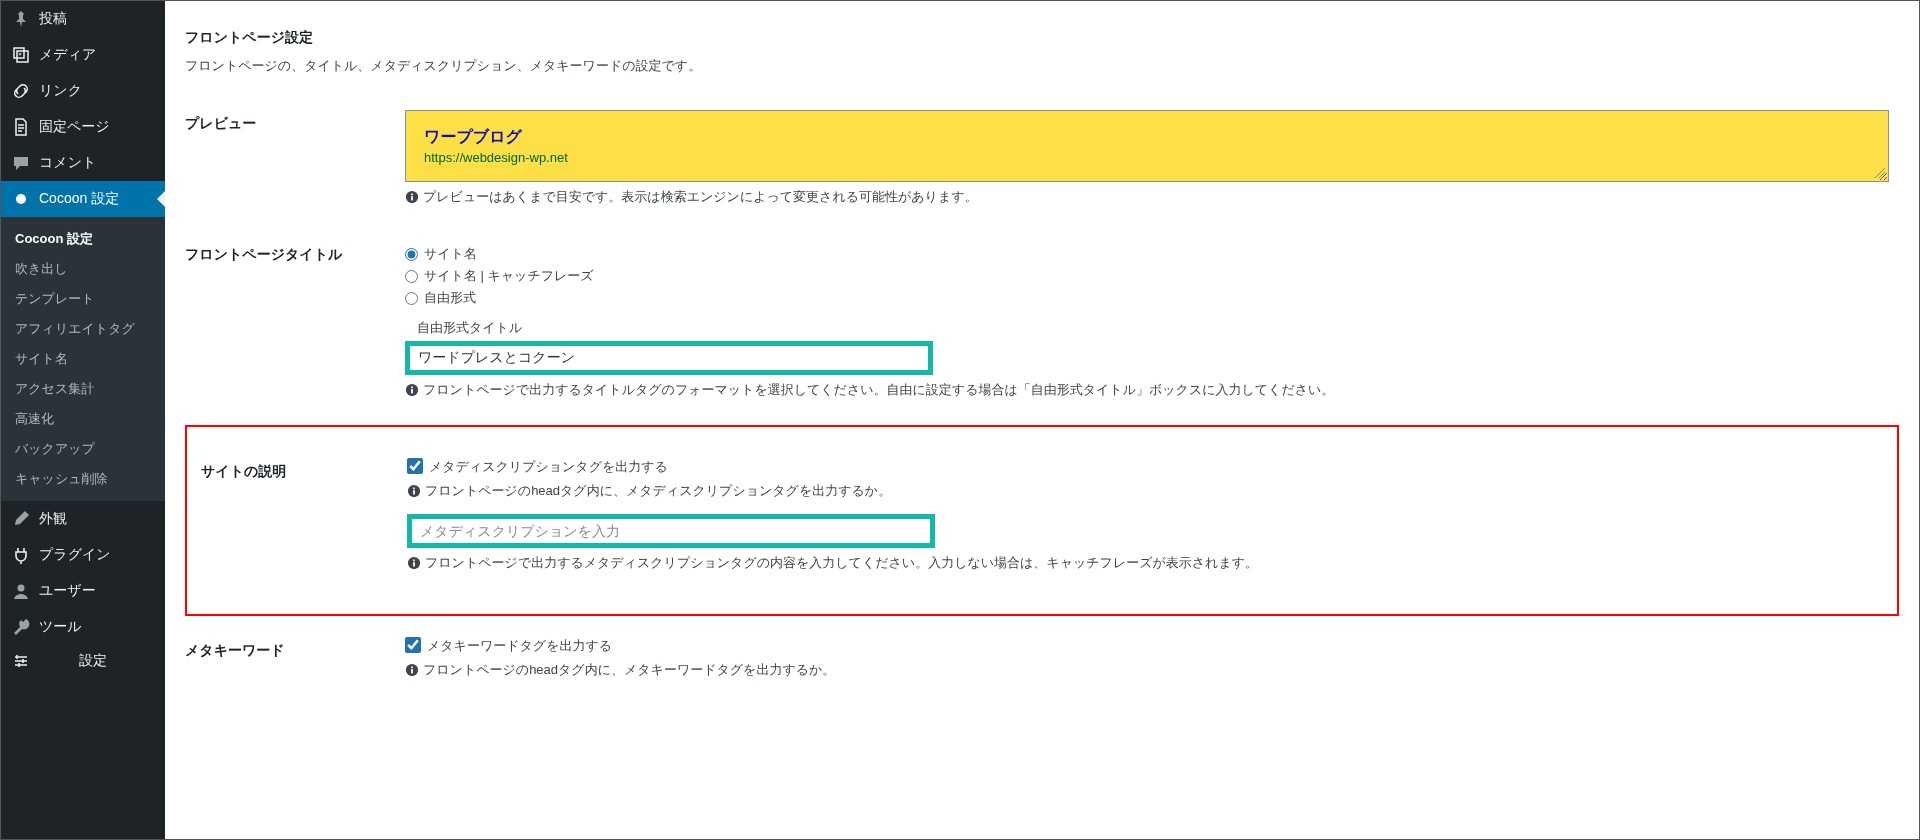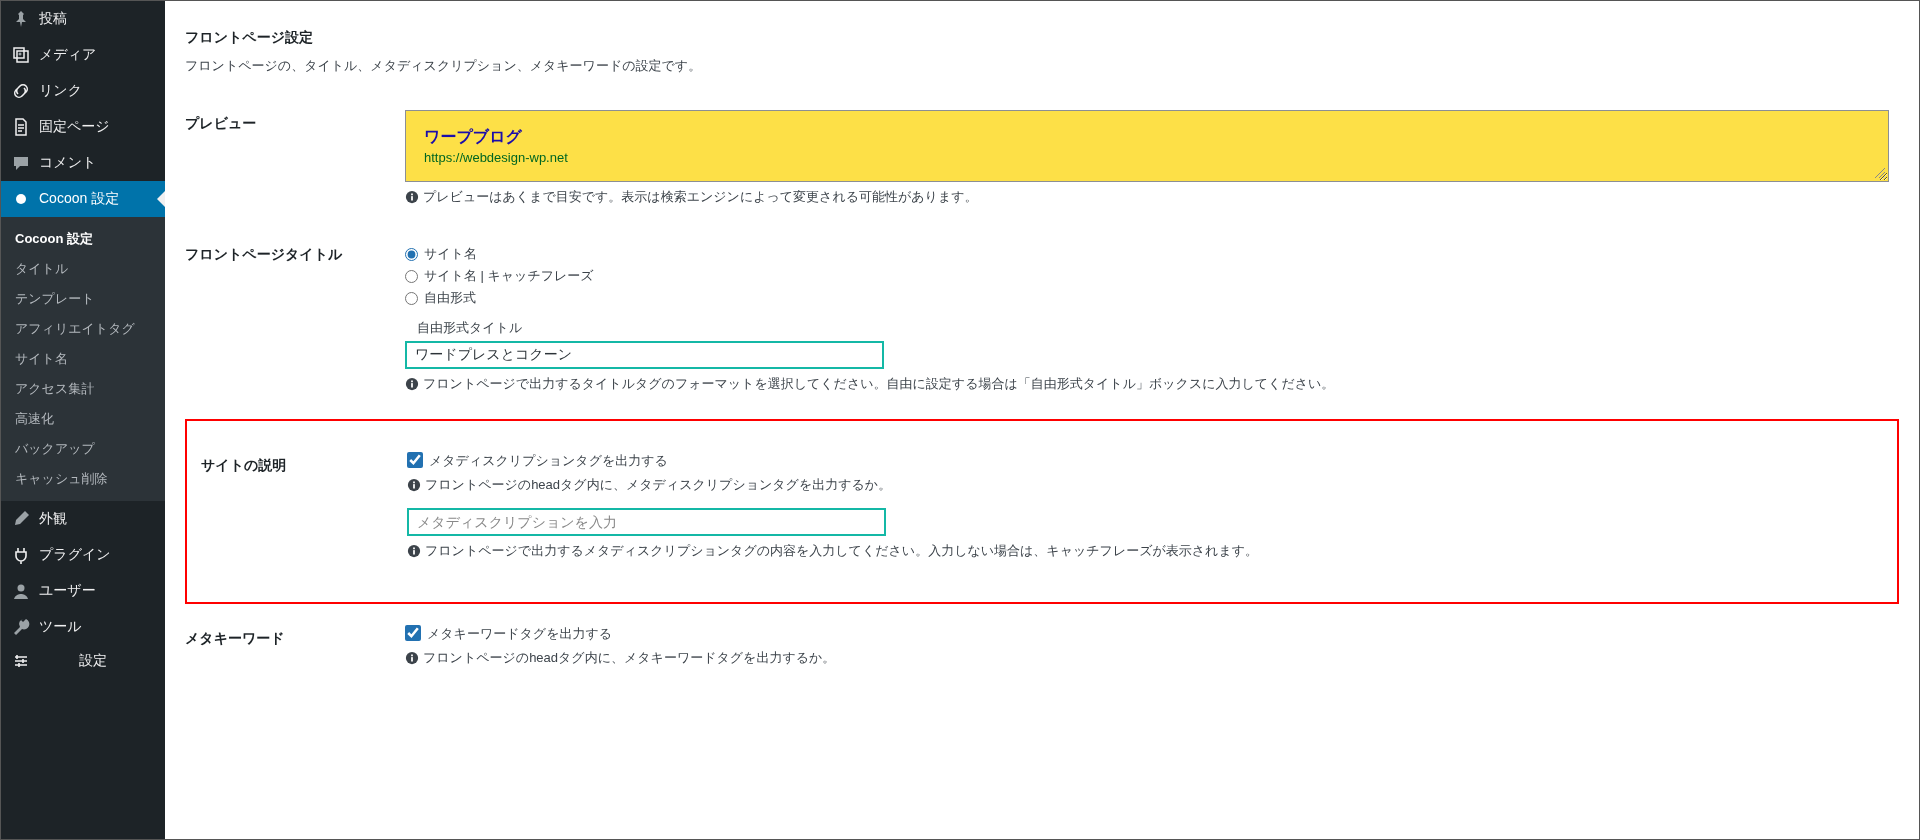--- a/index.html
+++ b/index.html
@@ -90,24 +90,24 @@
 .preview-url { color: #006621; font-size: 13px; margin-top: 2px;}
 .info-icon {
   display: inline-block; width: 14px; height: 14px; vertical-align: middle;
   margin-right: 4px;
 }
 .info-row { color: #3c434a; font-size: 13px; margin-top: 6px; display:flex; align-items:center;}
 .radio-row { margin: 4px 0; display:flex; align-items:center; }
 .radio-row input { margin-right: 6px; accent-color: #2271b1;}
 .field-label { display:block; margin: 12px 0 4px 12px; font-size: 13px;}
 input[type=text] {
-  border: 2px solid #14b8a6;
+  border: 5px solid #14b8a6;
   padding: 4px 8px;
   font-size: 14px;
-  width: 479px;
+  width: 528px;
   background: #fff;
   color: #2c3338;
 }
 input[type=text]::placeholder { color: #888; }
 .highlight-box {
   border: 2px solid #ff0000;
   padding: 16px 0 22px 0;
   margin: 6px 0;
 }
 .chk-row { display:flex; align-items:flex-start; }
@@ -165,21 +165,21 @@
     <div class="menu-item active">
       <span class="icon">
           <svg viewBox="0 0 20 20" width="20" height="20">
             <circle cx="10" cy="10" r="5" fill="#fff"></circle>
           </svg>
         </span>
       <span>Cocoon 設定</span>
     </div>
     <div class="submenu">
       <div class="sub-item current">Cocoon 設定</div>
-      <div class="sub-item">タイトル</div>
+      <div class="sub-item">吹き出し</div>
       <div class="sub-item">テンプレート</div>
       <div class="sub-item">アフィリエイトタグ</div>
       <div class="sub-item">サイト名</div>
       <div class="sub-item">アクセス集計</div>
       <div class="sub-item">高速化</div>
       <div class="sub-item">バックアップ</div>
       <div class="sub-item">キャッシュ削除</div>
     </div>
     <div class="menu-item">
       <span class="icon">

